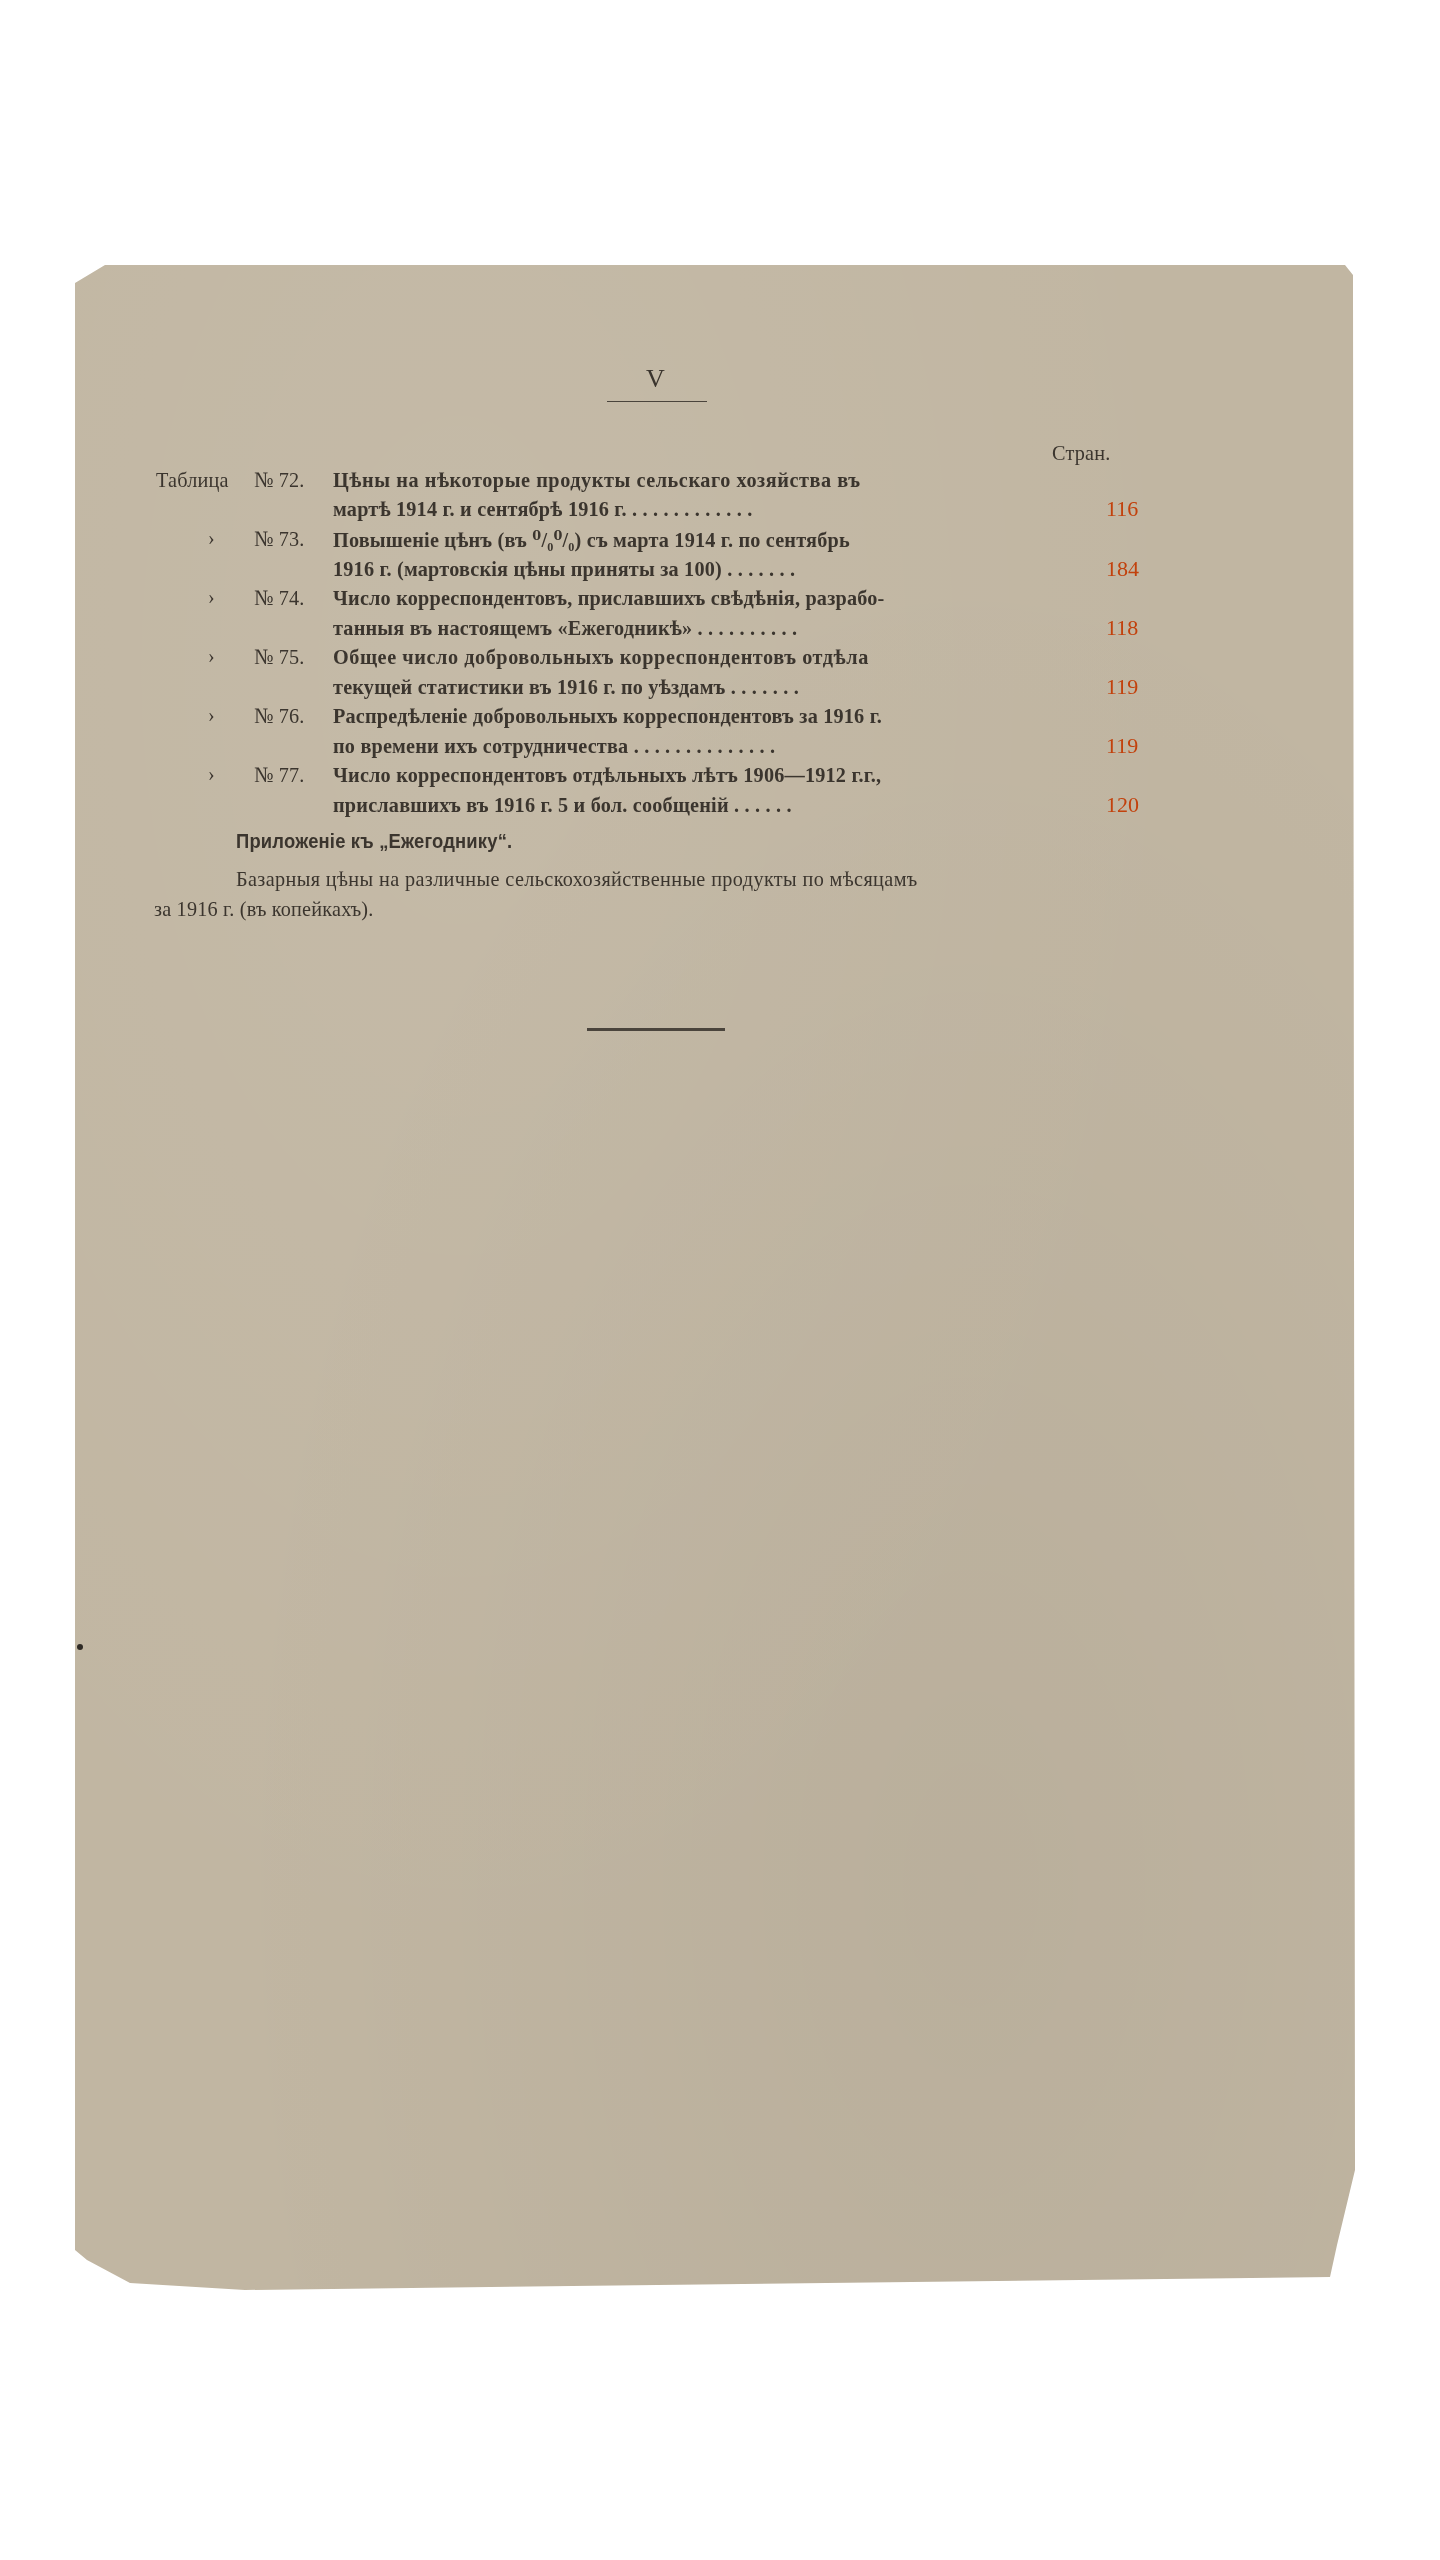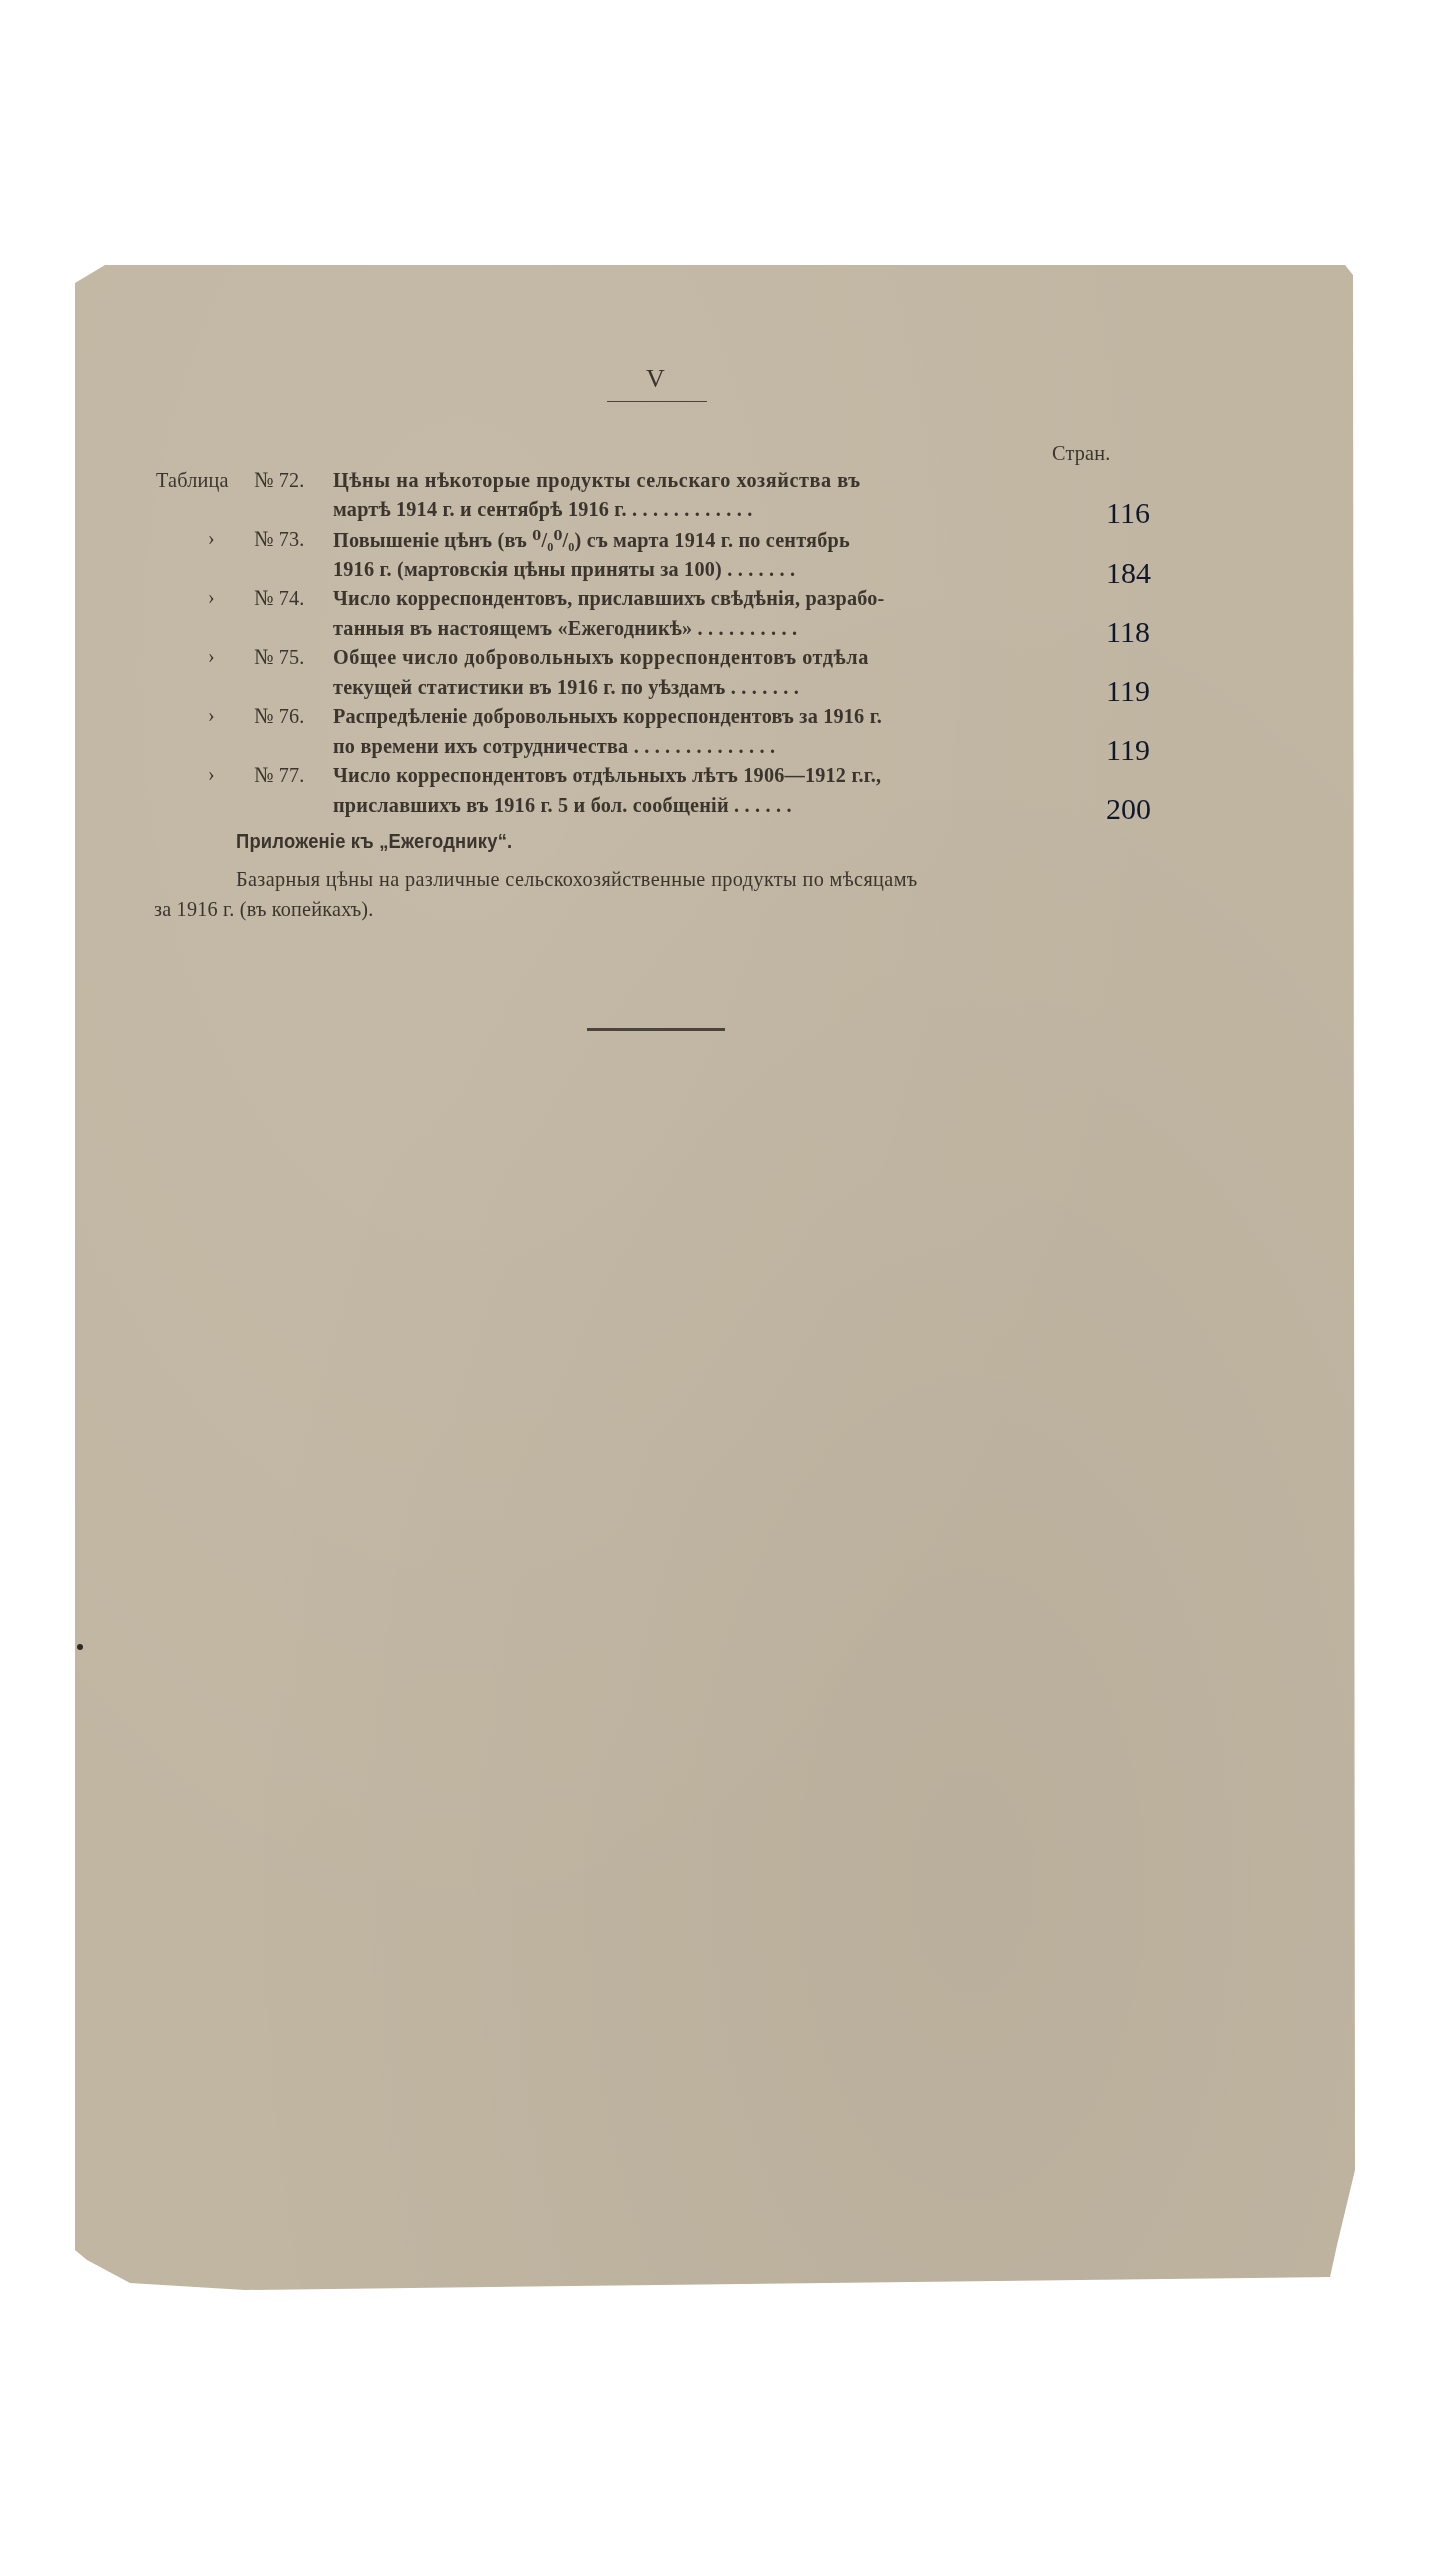--- a/index.html
+++ b/index.html
@@ -6,21 +6,21 @@
   body { width:1440px; height:2560px; background:#ffffff; position:relative; overflow:hidden;
          font-family:"Liberation Serif","DejaVu Serif",serif; }
   .paper { position:absolute; left:75px; top:265px; width:1280px; height:2025px;
            background:#c1b6a2;
            clip-path: polygon(0 18px, 30px 0, 1270px 0, 1278px 10px, 1280px 1905px, 1262px 1980px, 1255px 2012px, 170px 2025px, 55px 2018px, 12px 1995px, 0 1985px);
            background-image: radial-gradient(ellipse at 30% 20%, rgba(255,255,255,0.06), transparent 60%),
                              radial-gradient(ellipse at 70% 80%, rgba(0,0,0,0.04), transparent 60%); }
   .txt { position:absolute; color:#3b352e; font-size:22px; white-space:nowrap; letter-spacing:0.2px;
          font-family:"Liberation Serif","DejaVu Serif",serif; transform:scaleX(0.92); transform-origin:left center; }
   .bold { font-weight:bold; }
-  .pnum { position:absolute; color:#0f172a; font-size:30px; font-family:"Liberation Serif","DejaVu Serif",serif; }
+  .pnum { position:absolute; color:#c2410c; font-size:22px; font-family:"Liberation Serif","DejaVu Serif",serif; }
   .roman { position:absolute; left:646px; top:364px; font-size:26px; color:#3b352e; }
   .rule { position:absolute; background:#4a443c; }
   .speck { position:absolute; background:#2e2a25; border-radius:50%; }
   .chev { position:absolute; color:#3b352e; font-size:20px; }
 </style>
 </head>
 <body>
 
 <div class="paper"></div>
 
@@ -56,21 +56,21 @@
 <div class="chev" style="left:208px; top:704px;">›</div>
 <div class="txt" style="left:254px; top:703px;">№ 76.</div>
 <div class="txt bold" style="left:333px; top:703px;">Распредѣленіе добровольныхъ корреспондентовъ за 1916 г.</div>
 <div class="txt bold" style="left:333px; top:733px;">по времени ихъ сотрудничества . . . . . . . . . . . . . .</div>
 <div class="pnum" style="left:1106px; top:733px;">119</div>
 
 <div class="chev" style="left:208px; top:763px;">›</div>
 <div class="txt" style="left:254px; top:762px;">№ 77.</div>
 <div class="txt bold" style="left:333px; top:762px;">Число корреспондентовъ отдѣльныхъ лѣтъ 1906—1912 г.г.,</div>
 <div class="txt bold" style="left:333px; top:792px;">приславшихъ въ 1916 г. 5 и бол. сообщеній  . . . . . .</div>
-<div class="pnum" style="left:1106px; top:792px;">200</div>
+<div class="pnum" style="left:1106px; top:792px;">120</div>
 
 <div class="txt bold" style="left:236px; top:830px; font-family:'Liberation Sans','DejaVu Sans',sans-serif; font-size:20px;">Приложеніе къ „Ежегоднику“.</div>
 <div class="txt" style="left:236px; top:866px; letter-spacing:0.4px;">Базарныя цѣны  на различные  сельскохозяйственные  продукты  по мѣсяцамъ</div>
 <div class="txt" style="left:154px; top:896px;">за 1916 г. (въ копейкахъ).</div>
 
 <div class="rule" style="left:587px; top:1028px; width:138px; height:3px;"></div>
 
 <div class="speck" style="left:77px; top:1644px; width:6px; height:6px;"></div>
 
 </body></html>

